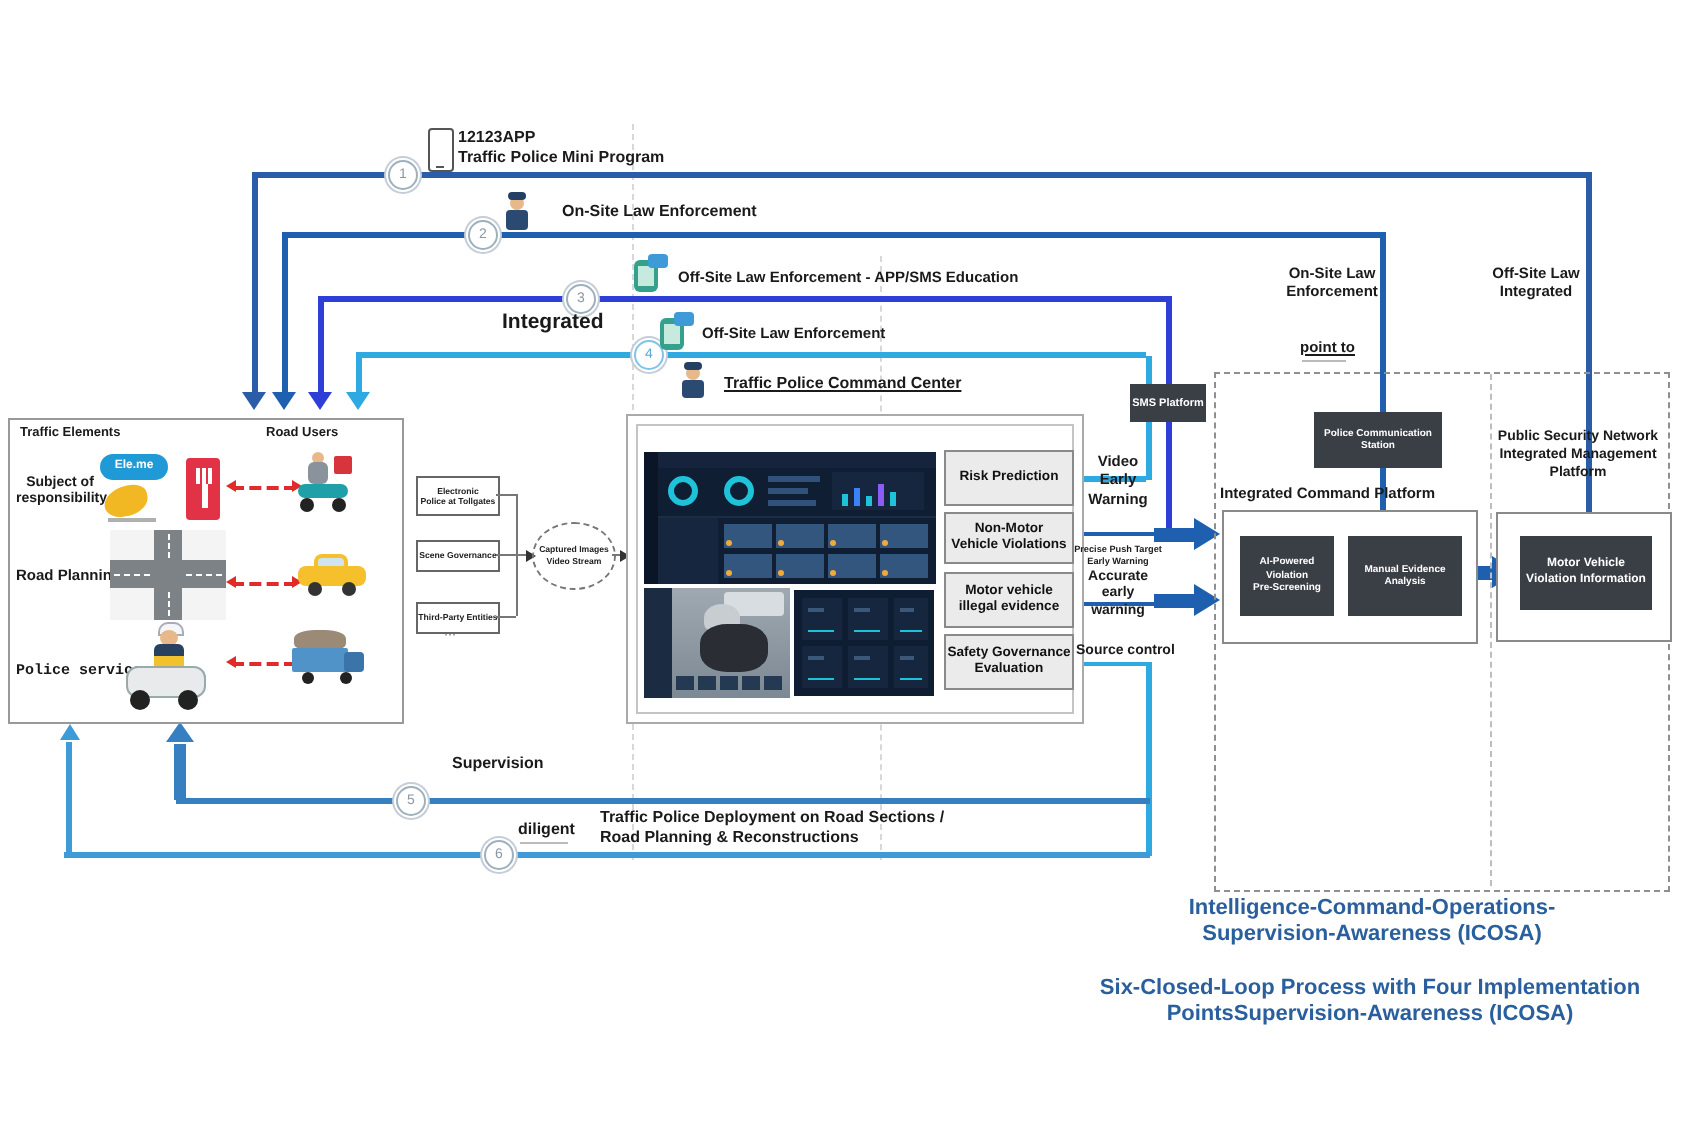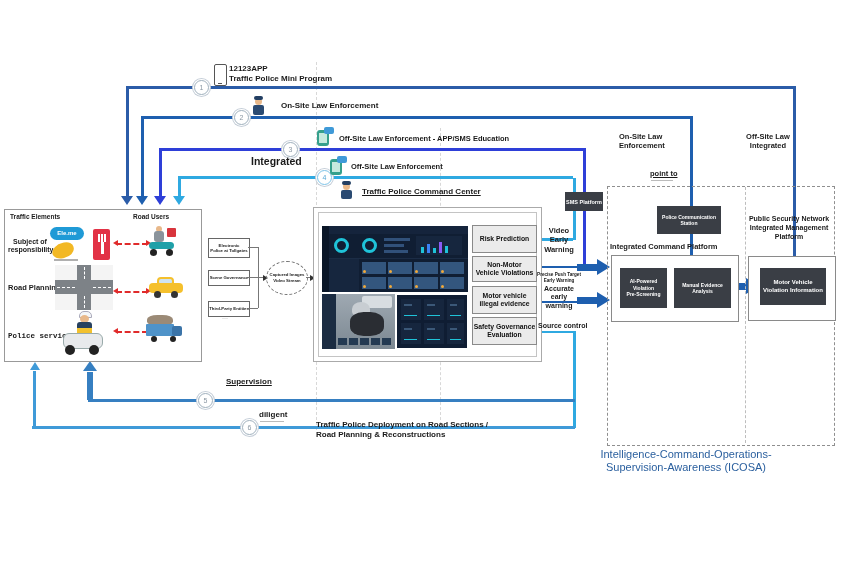--- a/index.html
+++ b/index.html
@@ -312,43 +312,45 @@
 Warning</div>
   <div class="lbl pre" style="left:534px;top:272px;width:50px;font-size:4.6px;text-align:center;line-height:1.3;">Precise Push Target
 Early Warning</div>
   <div class="lbl pre" style="left:538px;top:285px;width:42px;font-size:7px;text-align:center;line-height:1.2;">Accurate
 early warning</div>
   <div class="lbl" style="left:538px;top:322px;font-size:7px;">Source control</div>
 
   <div class="abs" style="left:607px;top:186px;width:226px;height:258px;border:1px dashed #8f8f8f;"></div>
   <div class="abs" style="left:745px;top:187px;width:0;height:256px;border-left:1px dashed #bdbdbd;"></div>
 
-  <div class="lbl pre" style="left:619px;top:132px;width:52px;font-size:7.5px;text-align:left;line-height:1.25;">On-Site Law
+  <div class="lbl pre" style="left:640px;top:132px;width:52px;font-size:7.5px;text-align:center;line-height:1.25;">On-Site Law
 Enforcement</div>
   <div class="lbl" style="left:650px;top:169px;font-size:7.5px;text-decoration:underline;">point to</div>
   <div class="abs" style="left:651px;top:180px;width:22px;height:1px;background:#bbb;"></div>
   <div class="lbl pre" style="left:741px;top:132px;width:54px;font-size:7.5px;text-align:center;line-height:1.25;">Off-Site Law
 Integrated</div>
 
   <div class="boxdark" style="left:657px;top:206px;width:64px;height:28px;font-size:5px;line-height:1.3;padding:0 3px;box-sizing:border-box;">Police Communication Station</div>
 
   <div class="lbl" style="left:610px;top:242px;font-size:7.5px;">Integrated Command Platform</div>
   <div class="wbox" style="left:611px;top:255px;width:126px;height:65px;"></div>
   <div class="boxdark pre" style="left:620px;top:268px;width:47px;height:40px;font-size:5px;line-height:1.3;">AI-Powered Violation
 Pre-Screening</div>
   <div class="boxdark" style="left:674px;top:268px;width:57px;height:40px;font-size:5px;line-height:1.3;padding:0 6px;box-sizing:border-box;">Manual Evidence Analysis</div>
 
   <div class="lbl pre" style="left:737px;top:214px;width:104px;font-size:7px;text-align:center;line-height:1.3;">Public Security Network
 Integrated Management Platform</div>
   <div class="wbox" style="left:748px;top:256px;width:86px;height:63px;"></div>
   <div class="boxdark pre" style="left:760px;top:268px;width:66px;height:37px;font-size:6px;line-height:1.3;">Motor Vehicle
 Violation Information</div>
 
-  <div class="lbl" style="left:226px;top:377px;font-size:8px;text-decoration:underline;">Supervision</div>
+  <div class="lbl" style="left:226px;top:377px;font-size:8px;">Supervision</div>
   <div class="lbl" style="left:259px;top:410px;font-size:8px;">diligent</div>
   <div class="abs" style="left:260px;top:421px;width:24px;height:1px;background:#bbb;"></div>
-  <div class="lbl pre" style="left:300px;top:420px;width:210px;font-size:8px;line-height:1.25;margin-left:16px;">Traffic Police Deployment on Road Sections /
+  <div class="lbl pre" style="left:300px;top:404px;width:210px;font-size:8px;line-height:1.25;">Traffic Police Deployment on Road Sections /
 Road Planning &amp; Reconstructions</div>
 
-  <div class="abs pre" style="left:555px;top:448px;width:262px;text-align:center;font-weight:normal;font-size:11px;line-height:1.2;color:#2a5f9e;">Intelligence-Command-Operations-
+  <div class="abs pre" style="left:555px;top:448px;width:262px;text-align:center;font-weight:bold;font-size:11px;line-height:1.2;color:#2a5f9e;">Intelligence-Command-Operations-
 Supervision-Awareness (ICOSA)</div>
+  <div class="abs pre" style="left:535px;top:488px;width:300px;text-align:center;font-weight:bold;font-size:11px;line-height:1.2;color:#2a5f9e;">Six-Closed-Loop Process with Four Implementation
+PointsSupervision-Awareness (ICOSA)</div>
 
 </div>
 
 </body></html>

